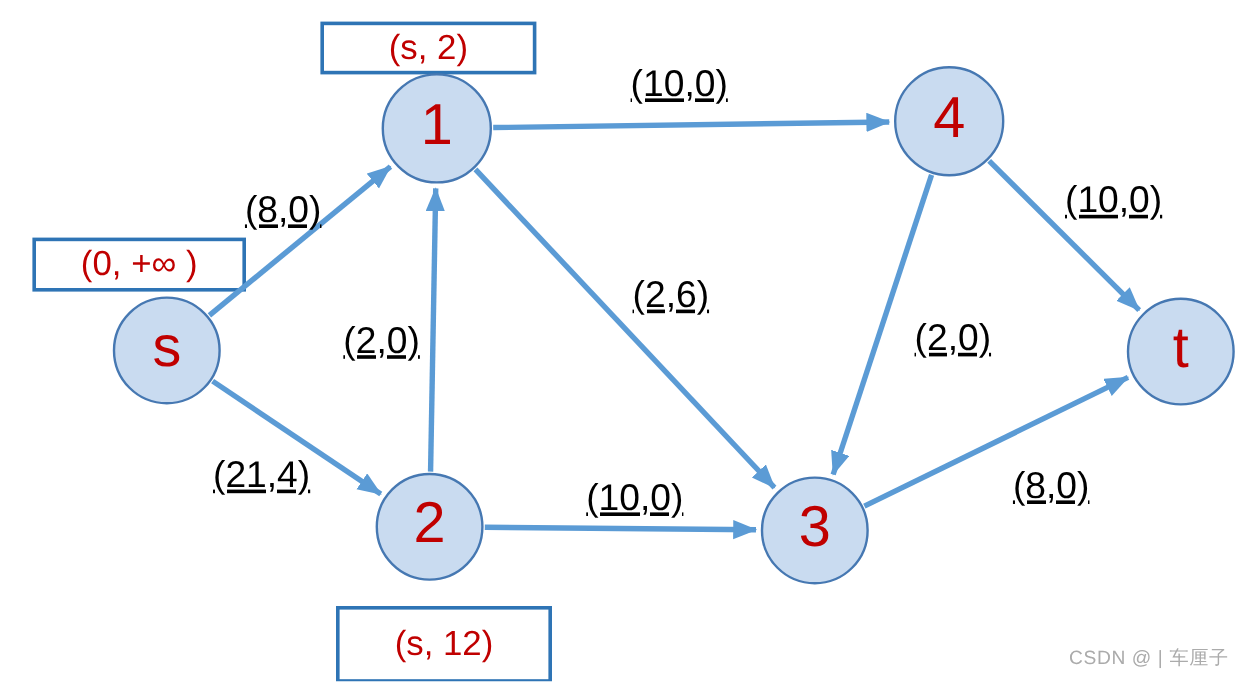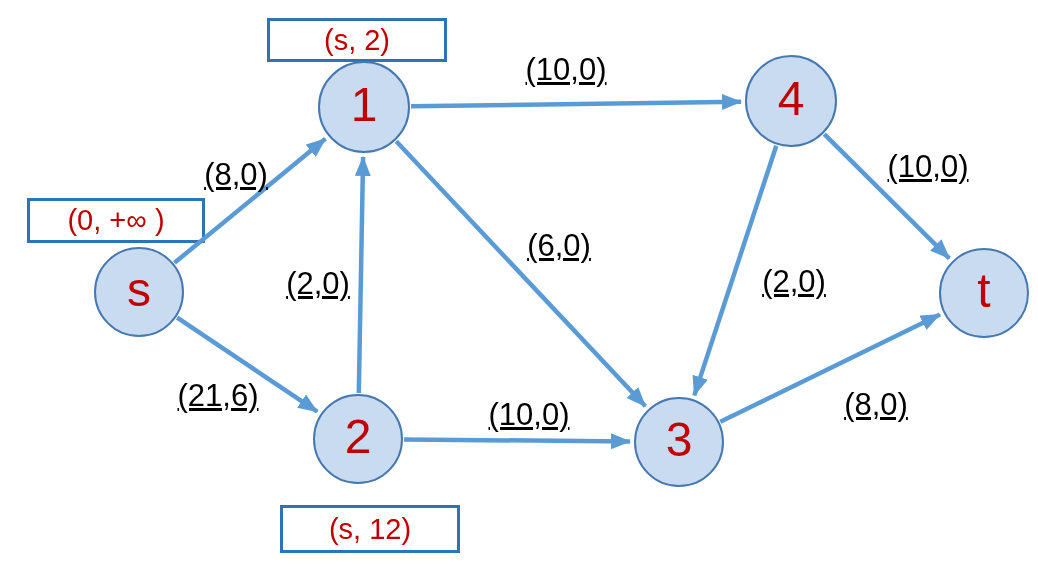--- a/index.html
+++ b/index.html
@@ -77,21 +77,21 @@
 
 <div class="stage" style="--bg: #FFFFFF; --node-fill: #C9DBF0; --node-border: #4678B2; --box-border: #2E74B5; --red: #C00000; --edge-label: #000000; --watermark: #ABABAB;">
 
   <div>
       <div class="ann-box" style="left: 267px; top: 18px; width: 180px; height: 44px;">
         <span>(s, 2)</span>
       </div>
       <div class="ann-box" style="left: 27px; top: 198px; width: 178px; height: 45px;">
         <span>(0, +∞ )</span>
       </div>
-      <div class="ann-box" style="left: 280px; top: 505px; width: 180px; height: 48px;">
+      <div class="ann-box" style="left: 280px; top: 505px; width: 180px; height: 64px;">
         <span>(s, 12)</span>
       </div>
     </div>
 
   <svg class="edges" width="1038" height="568" xmlns="http://www.w3.org/2000/svg">
     <defs>
       <marker id="arrow" markerUnits="userSpaceOnUse" markerWidth="24" markerHeight="20" refX="19" refY="8" orient="auto">
         <path d="M0,0 L20,8 L0,16 Z" fill="#5B9BD5"></path>
       </marker>
     </defs>
@@ -124,24 +124,25 @@
       <div class="node" style="left: 745px; top: 55px; width: 92px; height: 92px;">
         <span>4</span>
       </div>
       <div class="node" style="left: 939px; top: 248px; width: 90px; height: 90px;">
         <span>t</span>
       </div>
     </div>
 
   <div>
       <div class="edge-label" style="left: 236px; top: 175px;">(8,0)</div>
-      <div class="edge-label" style="left: 218px; top: 396px;">(21,6)</div>
+      <div class="edge-label" style="left: 218px; top: 396px;">(21,4)</div>
       <div class="edge-label" style="left: 318px; top: 284px;">(2,0)</div>
       <div class="edge-label" style="left: 566px; top: 70px;">(10,0)</div>
-      <div class="edge-label" style="left: 559px; top: 246px;">(6,0)</div>
+      <div class="edge-label" style="left: 559px; top: 246px;">(2,6)</div>
       <div class="edge-label" style="left: 529px; top: 415px;">(10,0)</div>
       <div class="edge-label" style="left: 794px; top: 282px;">(2,0)</div>
       <div class="edge-label" style="left: 928px; top: 167px;">(10,0)</div>
       <div class="edge-label" style="left: 876px; top: 405px;">(8,0)</div>
     </div>
 
+  <div class="watermark">CSDN @ | 车厘子</div>
 
 </div>
 
 </body></html>

